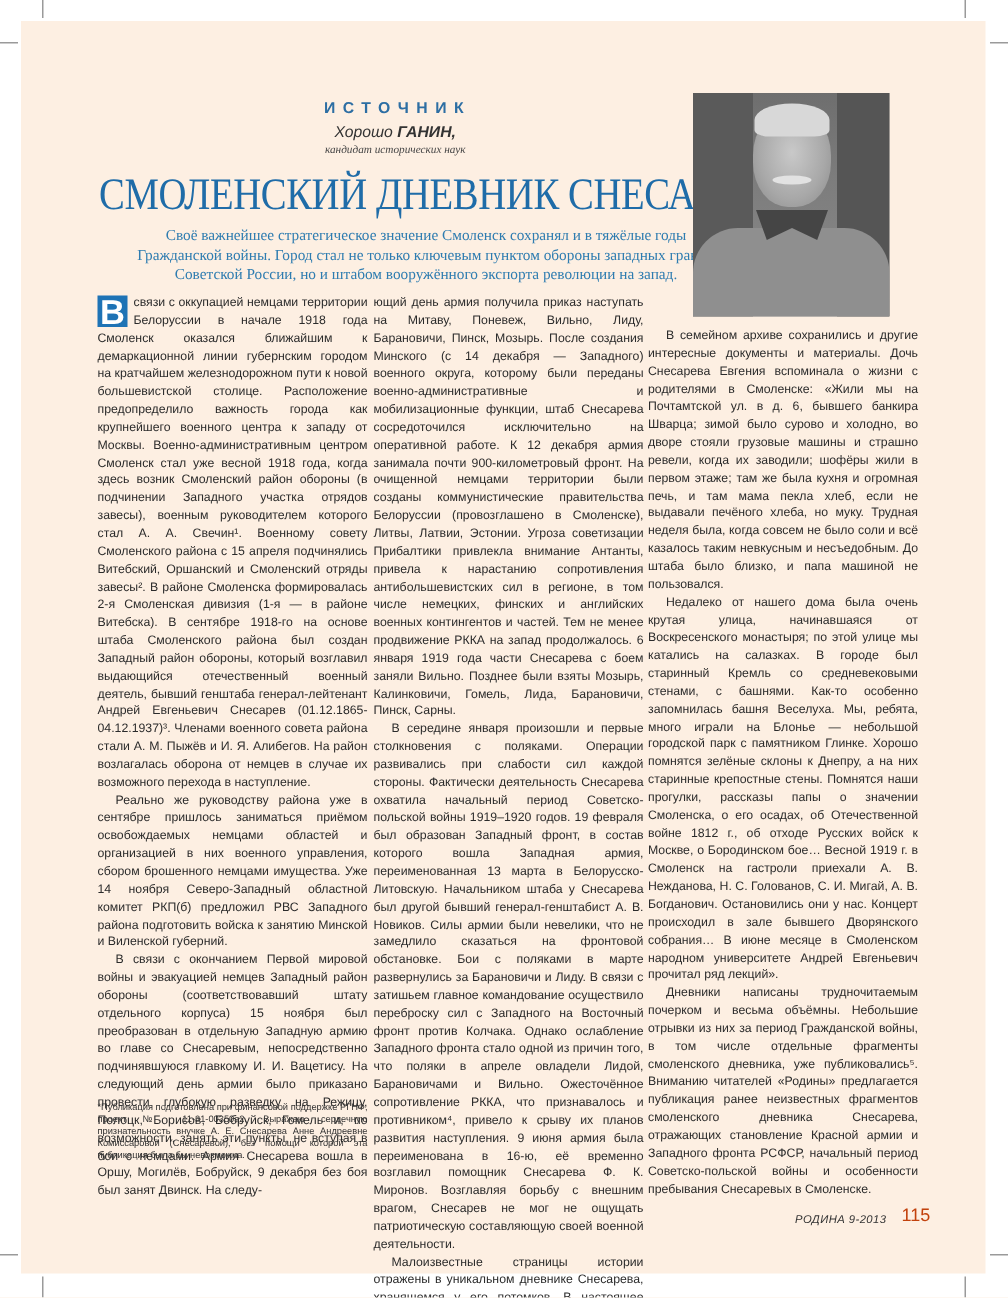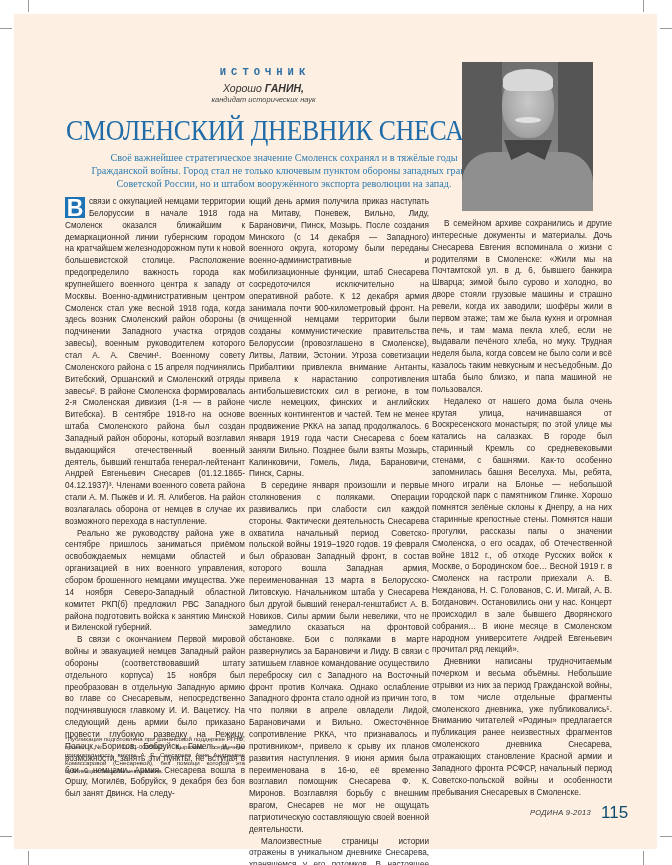--- a/index.html
+++ b/index.html
@@ -7,31 +7,31 @@
     width: 672px; height: 865px; background: #ffffff; position: relative; overflow: hidden;
     font-family: "Liberation Sans", "DejaVu Sans", sans-serif;
   }
   .page {
     position: absolute; left: 14px; top: 14px; width: 643px; height: 835px;
     background: #fdefe2;
   }
   .crop { position: absolute; background: #9a9a9a; }
   .kicker {
     position: absolute; left: 195px; top: 66px; width: 140px; text-align: center;
-    font-family: Liberation Mono, monospace; font-weight: bold; font-size: 10.5px;
+    font-family: Liberation Sans, sans-serif; font-weight: bold; font-size: 10.5px;
     letter-spacing: 5px; color: #2d6ea3;
   }
   .author {
     position: absolute; left: 140px; top: 82px; width: 247px; text-align: center;
     font-style: italic; font-size: 10.5px; color: #333; line-height: 12px;
   }
   .author b { font-weight: bold; }
   .author-title {
     position: absolute; left: 140px; top: 95px; width: 247px; text-align: center;
-    font-style: italic; font-size: 7.5px; color: #444;
+    font-style: italic; font-size: 7.5px; color: #444; font-family: Liberation Serif, serif;
   }
   .headline {
     position: absolute; left: 66px; top: 113px; width: 400px;
     font-family: "Liberation Serif", serif; font-size: 30px; color: #1f6ca8;
     transform: scaleX(0.86); transform-origin: left top; white-space: nowrap;
     letter-spacing: -0.3px;
   }
   .headline sup { font-size: 15px; vertical-align: 14px; }
   .lead {
     position: absolute; left: 84px; top: 151px; width: 400px; text-align: center;
@@ -82,21 +82,21 @@
   }
   .footnote {
     position: absolute; left: 65px; top: 735px; width: 180px;
     font-size: 6.2px; line-height: 8.1px; color: #333; text-align: justify;
   }
   .footer-mag {
     position: absolute; left: 530px; top: 808px; width: 90px; text-align: left;
     font-style: italic; font-size: 7.5px; color: #333; letter-spacing: 0.3px;
   }
   .page-num {
-    position: absolute; left: 601px; top: 803px; font-size: 17px; color: #0c4a6e;
+    position: absolute; left: 601px; top: 803px; font-size: 12px; color: #c2410c;
   }
 </style>
 </head>
 <body>
 
 <div class="crop" style="left:28px;top:0;width:1px;height:12px;"></div>
 <div class="crop" style="left:0;top:28px;width:12px;height:1px;"></div>
 <div class="crop" style="left:643px;top:0;width:1px;height:12px;"></div>
 <div class="crop" style="left:660px;top:28px;width:12px;height:1px;"></div>
 <div class="crop" style="left:0;top:836px;width:12px;height:1px;"></div>

